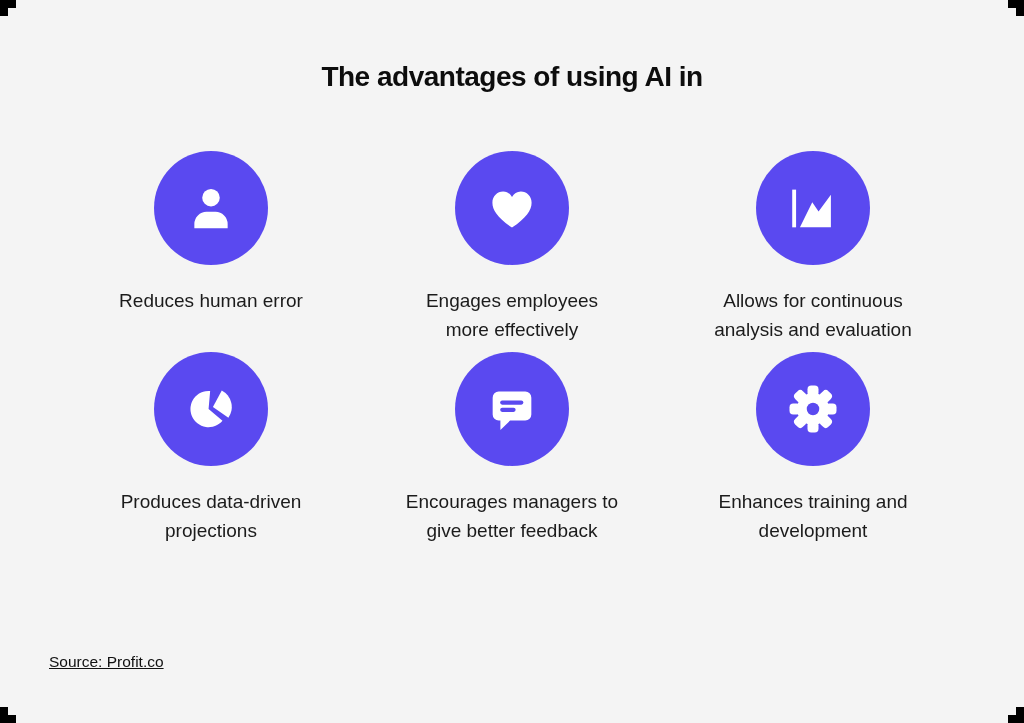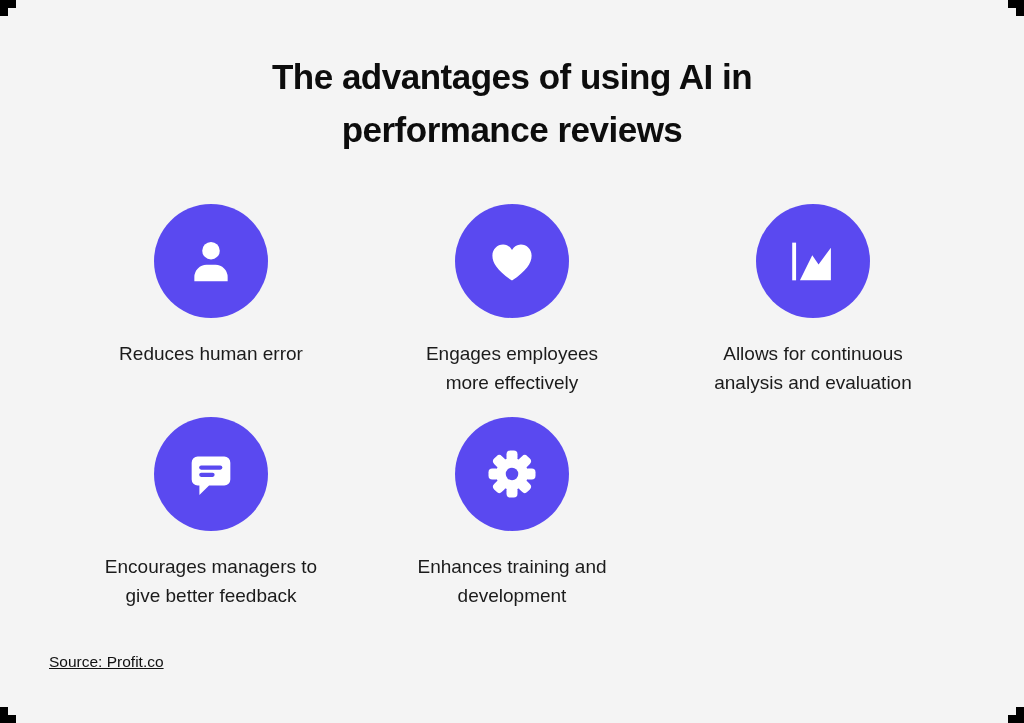--- a/index.html
+++ b/index.html
@@ -13,33 +13,33 @@
     background: var(--bg, #f4f4f4);
     font-family: "Liberation Sans", sans-serif;
     overflow: hidden;
   }
 
   
   .title {
     padding-top: 50px;
     text-align: center;
     font-weight: 700;
-    font-size: 35px;
+    font-size: 28px;
     line-height: 53px;
     letter-spacing: -0.5px;
     color: #0d0d0d;
   }
 
   
   .grid {
     margin-top: 48px;
     display: grid;
     grid-template-columns: repeat(3, 301px);
     justify-content: center;
-    row-gap: 20px;
+    row-gap: 8px;
   }
   .cell {
     display: flex;
     flex-direction: column;
     align-items: center;
   }
   .icon-circle {
     width: 114px;
     height: 114px;
     border-radius: 50%;
@@ -105,21 +105,20 @@
     <i class="h"></i>
     <i class="v"></i>
   </div>
 <div class="corner br">
     <i class="h"></i>
     <i class="v"></i>
   </div>
 
 <div class="title">
   <div>The advantages of using AI in</div>
-  <div>performance reviews</div>
 </div>
 
 <div class="grid">
 
   <div class="cell">
     <div class="icon-circle">
       <span>
         <svg class="icon-svg" width="54" height="54" viewBox="0 0 24 24">
           <circle class="fg" cx="12" cy="7.4" r="3.9"></circle>
           <path class="fg" d="M4.6 21 v-1.9 a5.4 5.4 0 0 1 5.4-5.4 h4 a5.4 5.4 0 0 1 5.4 5.4 V21 Z"></path>
@@ -147,20 +146,32 @@
         <svg class="icon-svg" width="58" height="58" viewBox="0 0 24 24">
           <rect class="fg" x="3.4" y="4.4" width="1.6" height="15.6"></rect>
           <polygon class="fg" points="6.6,20 11.7,9.6 14.3,13.4 19.4,6.5 19.4,20"></polygon>
         </svg>
       </span>
     </div>
     <div class="caption">Allows for continuous
 analysis and evaluation</div>
   </div>
 
+  <div class="cell">
+    <div class="icon-circle">
+      <span>
+        <svg class="icon-svg" width="58" height="58" viewBox="0 0 24 24">
+          <path class="fg" d="M11 12 L16.75 16.82 A7.5 7.5 0 1 1 11.65 4.53 Z"></path>
+          <path class="fg" d="M12.8 11.2 L16.46 4.31 A7.8 7.8 0 0 1 19.19 15.67 Z"></path>
+        </svg>
+      </span>
+    </div>
+    <div class="caption">Produces data-driven
+projections</div>
+  </div>
 
   <div class="cell">
     <div class="icon-circle">
       <span>
         <svg class="icon-svg" width="58" height="58" viewBox="0 0 24 24">
           <path class="fg" d="M6.5 4.8 h11 a2.5 2.5 0 0 1 2.5 2.5 v7 a2.5 2.5 0 0 1 -2.5 2.5 h-6.3 l-4 3.9 v-3.9 h-0.7 a2.5 2.5 0 0 1 -2.5 -2.5 v-7 a2.5 2.5 0 0 1 2.5 -2.5 Z"></path>
           <rect class="acc" x="7.1" y="8.5" width="9.6" height="1.7" rx="0.85"></rect>
           <rect class="acc" x="7.1" y="11.5" width="6.4" height="1.7" rx="0.85"></rect>
         </svg>
       </span>

